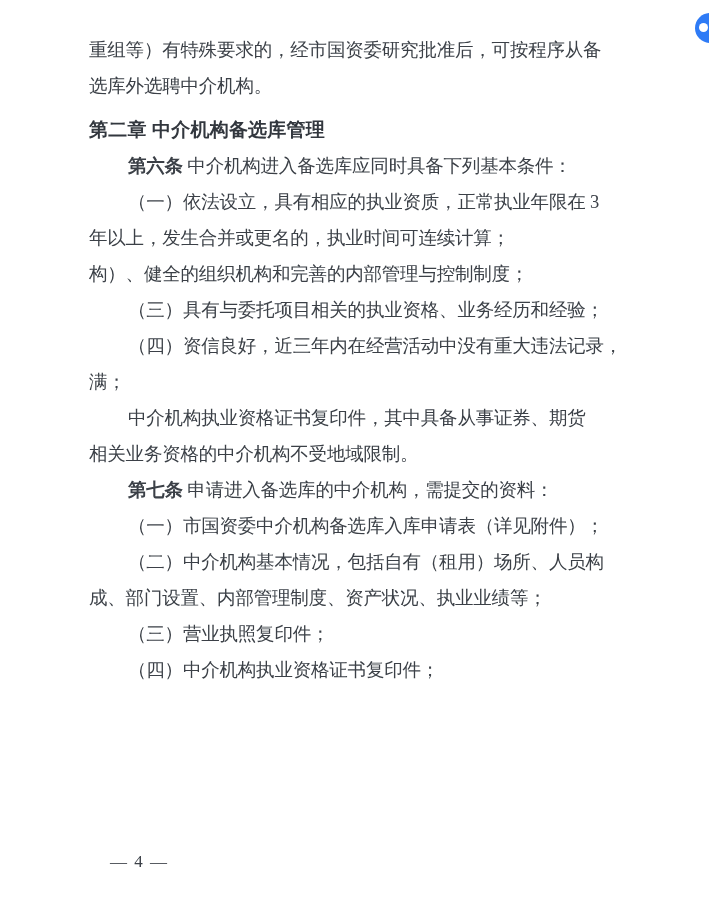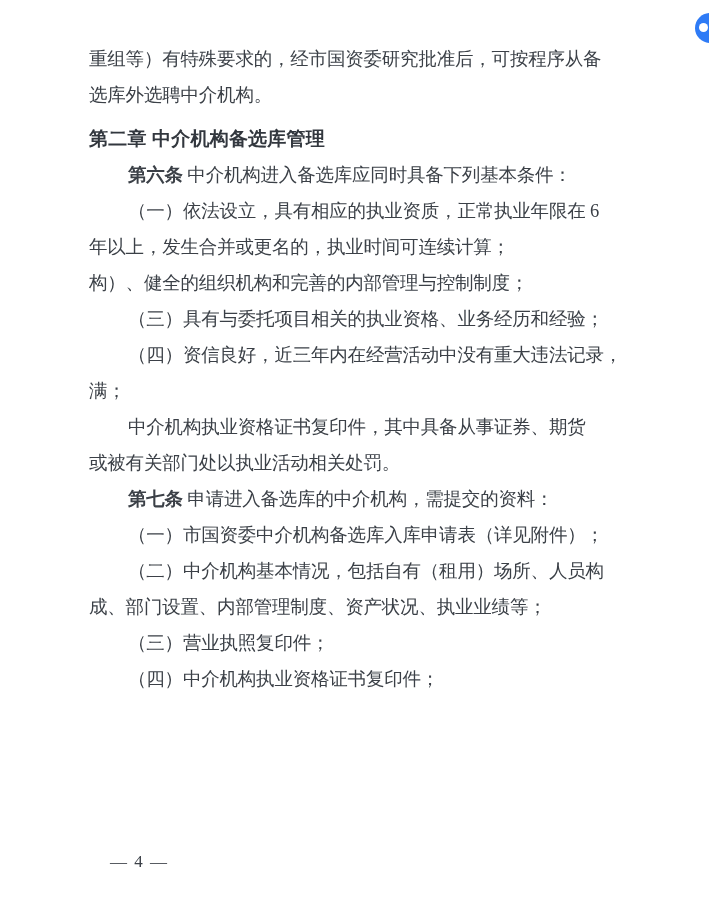--- a/index.html
+++ b/index.html
@@ -8,23 +8,23 @@
     width: 709px;
     height: 921px;
     background: #ffffff;
     overflow: hidden;
     font-family: "Liberation Serif", "DejaVu Serif", serif;
     color: #3b4047;
   }
   .content {
     position: absolute;
     left: 89px;
-    top: 0;
+    top: 12px;
     width: 534px;
-    padding-top: 41px;
+    padding-top: 20px;
   }
   .line {
     font-size: 18.5px;
     line-height: 36px;
     letter-spacing: -0.2px;
     white-space: nowrap;
   }
   .line.indent { text-indent: 39px; }
   .line.heading {
     font-family: "Liberation Sans", "DejaVu Sans", sans-serif;
@@ -73,28 +73,28 @@
 
   <button class="fab">
     <span class="fab-glyph"></span>
   </button>
 
   <main class="content" id="content">
       <div class="line">重组等）有特殊要求的，经市国资委研究批准后，可按程序从备</div>
       <div class="line">选库外选聘中介机构。</div>
       <div class="line heading">第二章  中介机构备选库管理</div>
       <div class="line indent gap-md"><span class="lead">第六条</span><span> 中介机构进入备选库应同时具备下列基本条件：</span></div>
-      <div class="line indent">（一）依法设立，具有相应的执业资质，正常执业年限在 6</div>
+      <div class="line indent">（一）依法设立，具有相应的执业资质，正常执业年限在 3</div>
       <div class="line">年以上，发生合并或更名的，执业时间可连续计算；</div>
       <div class="line">构）、健全的组织机构和完善的内部管理与控制制度；</div>
       <div class="line indent">（三）具有与委托项目相关的执业资格、业务经历和经验；</div>
       <div class="line indent">（四）资信良好，近三年内在经营活动中没有重大违法记录，</div>
       <div class="line">满；</div>
       <div class="line indent">中介机构执业资格证书复印件，其中具备从事证券、期货</div>
-      <div class="line">或被有关部门处以执业活动相关处罚。</div>
+      <div class="line">相关业务资格的中介机构不受地域限制。</div>
       <div class="line indent"><span class="lead">第七条</span><span> 申请进入备选库的中介机构，需提交的资料：</span></div>
       <div class="line indent">（一）市国资委中介机构备选库入库申请表（详见附件）；</div>
       <div class="line indent">（二）中介机构基本情况，包括自有（租用）场所、人员构</div>
       <div class="line">成、部门设置、内部管理制度、资产状况、执业业绩等；</div>
       <div class="line indent">（三）营业执照复印件；</div>
       <div class="line indent">（四）中介机构执业资格证书复印件；</div>
     </main>
 
   <div class="footer">— 4 —</div>
 

